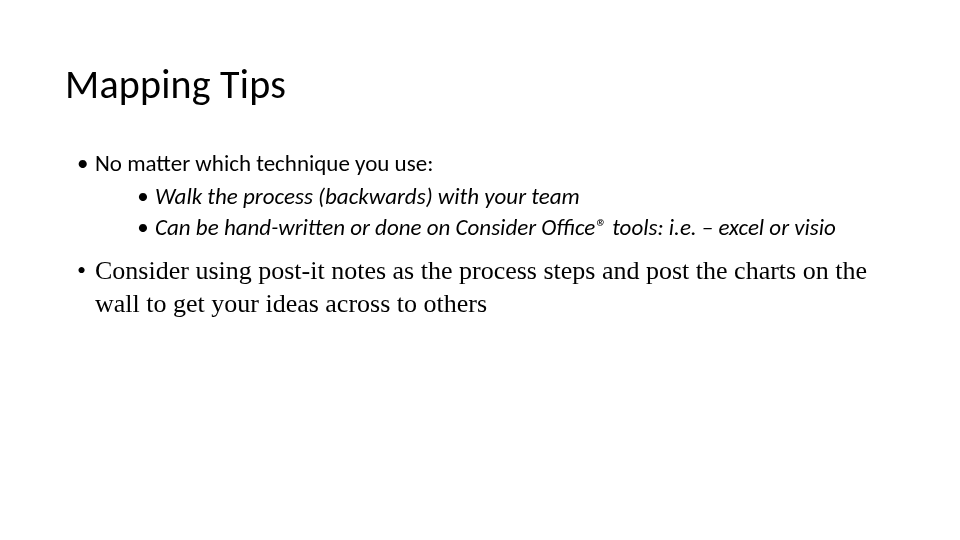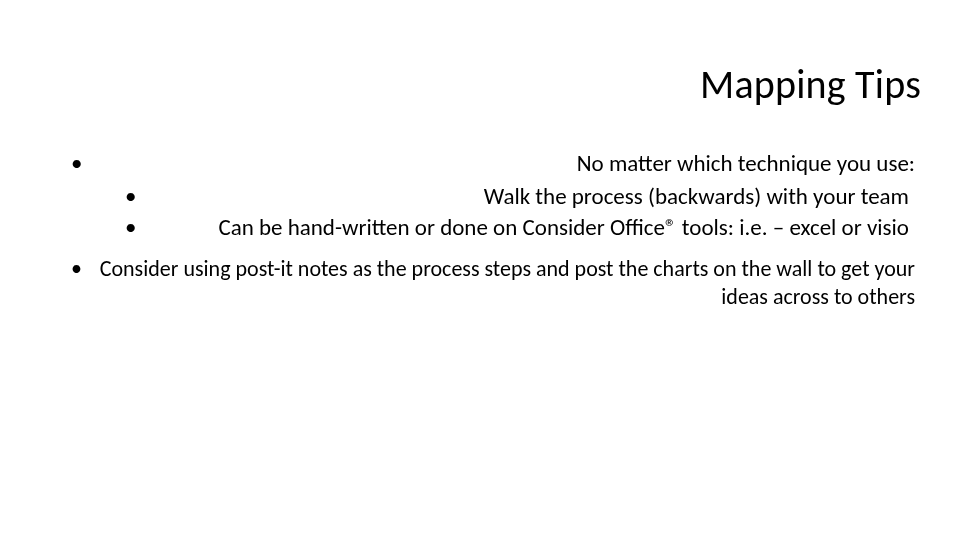--- a/index.html
+++ b/index.html
@@ -9,37 +9,36 @@
     height: 540px;
     background: #ffffff;
     font-family: Calibri, "Segoe UI", Arial, sans-serif;
     color: #000000;
   }
   .slide {
     position: relative;
     width: 960px;
     height: 540px;
     box-sizing: border-box;
-    padding: 60px 39px 0 65px;
-    text-align: right;
+    padding: 60px 73px 0 65px;
   }
   .title {
     font-size: 40px;
     font-weight: 400;
     font-family: "Calibri Light", Calibri, "Segoe UI", Arial, sans-serif;
     margin: 0 0 40px 0;
     letter-spacing: 0.2px;
   }
   .content {
     font-size: 23px;
     line-height: 1.25;
   }
   ul {
     list-style: none;
-    margin: 6px;
+    margin: 12px;
     padding: 0;
   }
   ul.level1 > li {
     position: relative;
     padding-left: 18px;
     margin-bottom: 14px;
   }
   ul.level1 > li::before {
     content: "•";
     position: absolute;
@@ -47,29 +46,31 @@
     top: 0;
   }
   ul.level2 {
     margin-top: 4px;
   }
   ul.level2 > li {
     position: relative;
     padding-left: 18px;
     margin-left: 30px;
     margin-bottom: 2px;
+    font-style: italic;
   }
   ul.level2 > li::before {
     content: "•";
     position: absolute;
     left: 0;
     top: 0;
   }
   .item-large {
-    font-size: 22px;
+    font-size: 26px;
+    font-family: Liberation Serif, serif;
   }
 </style>
 </head>
 <body>
 
 <div class="slide">
   <h1 class="title">Mapping Tips</h1>
   <div class="content">
     <ul class="level1">
       <li>

